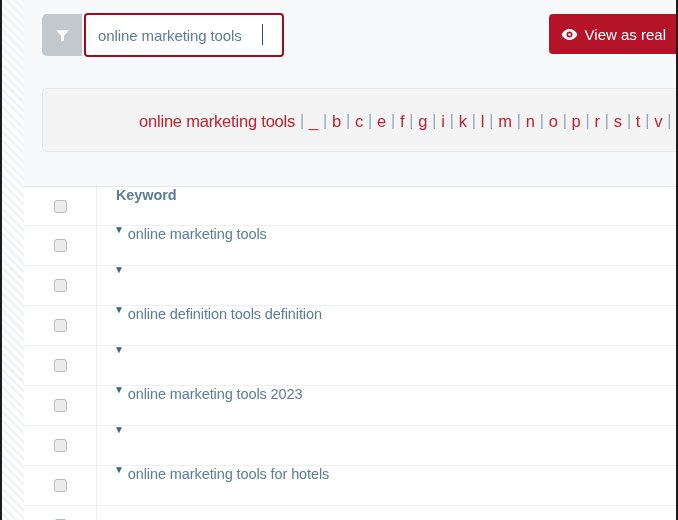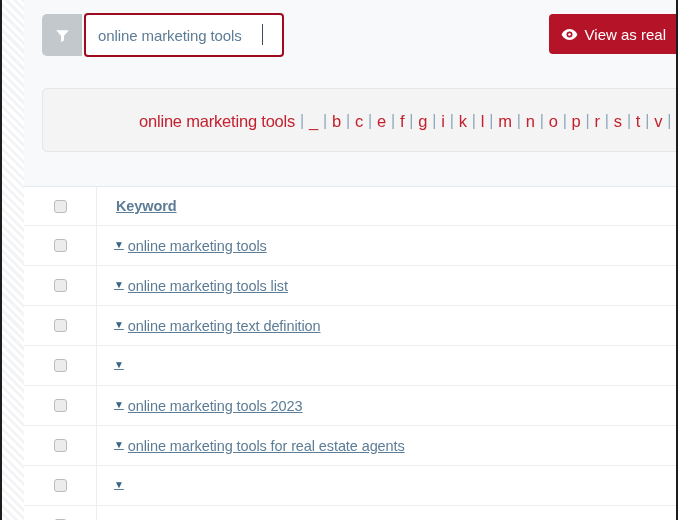--- a/index.html
+++ b/index.html
@@ -190,27 +190,26 @@
     border-radius: 3px;
     background: #ececec;
     cursor: pointer;
     flex: none;
   }
 
   .cell-kw {
     flex: 1;
     height: 100%;
     display: flex;
-    align-items: center;
+    align-items: flex-start;
     padding-left: 17px;
     font-size: 14.5px;
     color: #5d7c96;
     letter-spacing: -0.1px;
     overflow: hidden;
-    text-decoration: underline;
   }
   .cell-kw.head {
     font-weight: bold;
     padding-left: 19px;
     color: #5d7c96;
     font-size: 14.5px;
   }
 
   .tri {
     color: #3c6282;
@@ -324,30 +323,29 @@
               <span class="tri">▼</span>
               <span class="kwtext">online marketing tools</span>
             </div>
           </div>
           <div class="trow">
             <div class="cell-check">
               <span class="chk"></span>
             </div>
             <div class="cell-kw">
               <span class="tri">▼</span>
-              <span class="kwtext">online marketing tools list</span>
-            </div>
-          </div>
-          <div class="trow">
-            <div class="cell-check">
-              <span class="chk"></span>
-            </div>
-            <div class="cell-kw">
-              <span class="tri">▼</span>
-              <span class="kwtext">online marketing text definition</span>
+            </div>
+          </div>
+          <div class="trow">
+            <div class="cell-check">
+              <span class="chk"></span>
+            </div>
+            <div class="cell-kw">
+              <span class="tri">▼</span>
+              <span class="kwtext">online definition tools definition</span>
             </div>
           </div>
           <div class="trow">
             <div class="cell-check">
               <span class="chk"></span>
             </div>
             <div class="cell-kw">
               <span class="tri">▼</span>
             </div>
           </div>
@@ -359,29 +357,29 @@
               <span class="tri">▼</span>
               <span class="kwtext">online marketing tools 2023</span>
             </div>
           </div>
           <div class="trow">
             <div class="cell-check">
               <span class="chk"></span>
             </div>
             <div class="cell-kw">
               <span class="tri">▼</span>
-              <span class="kwtext">online marketing tools for real estate agents</span>
-            </div>
-          </div>
-          <div class="trow">
-            <div class="cell-check">
-              <span class="chk"></span>
-            </div>
-            <div class="cell-kw">
-              <span class="tri">▼</span>
+            </div>
+          </div>
+          <div class="trow">
+            <div class="cell-check">
+              <span class="chk"></span>
+            </div>
+            <div class="cell-kw">
+              <span class="tri">▼</span>
+              <span class="kwtext">online marketing tools for hotels</span>
             </div>
           </div>
           <div class="trow">
             <div class="cell-check">
               <span class="chk"></span>
             </div>
             <div class="cell-kw"></div>
           </div>
         </div>
 

